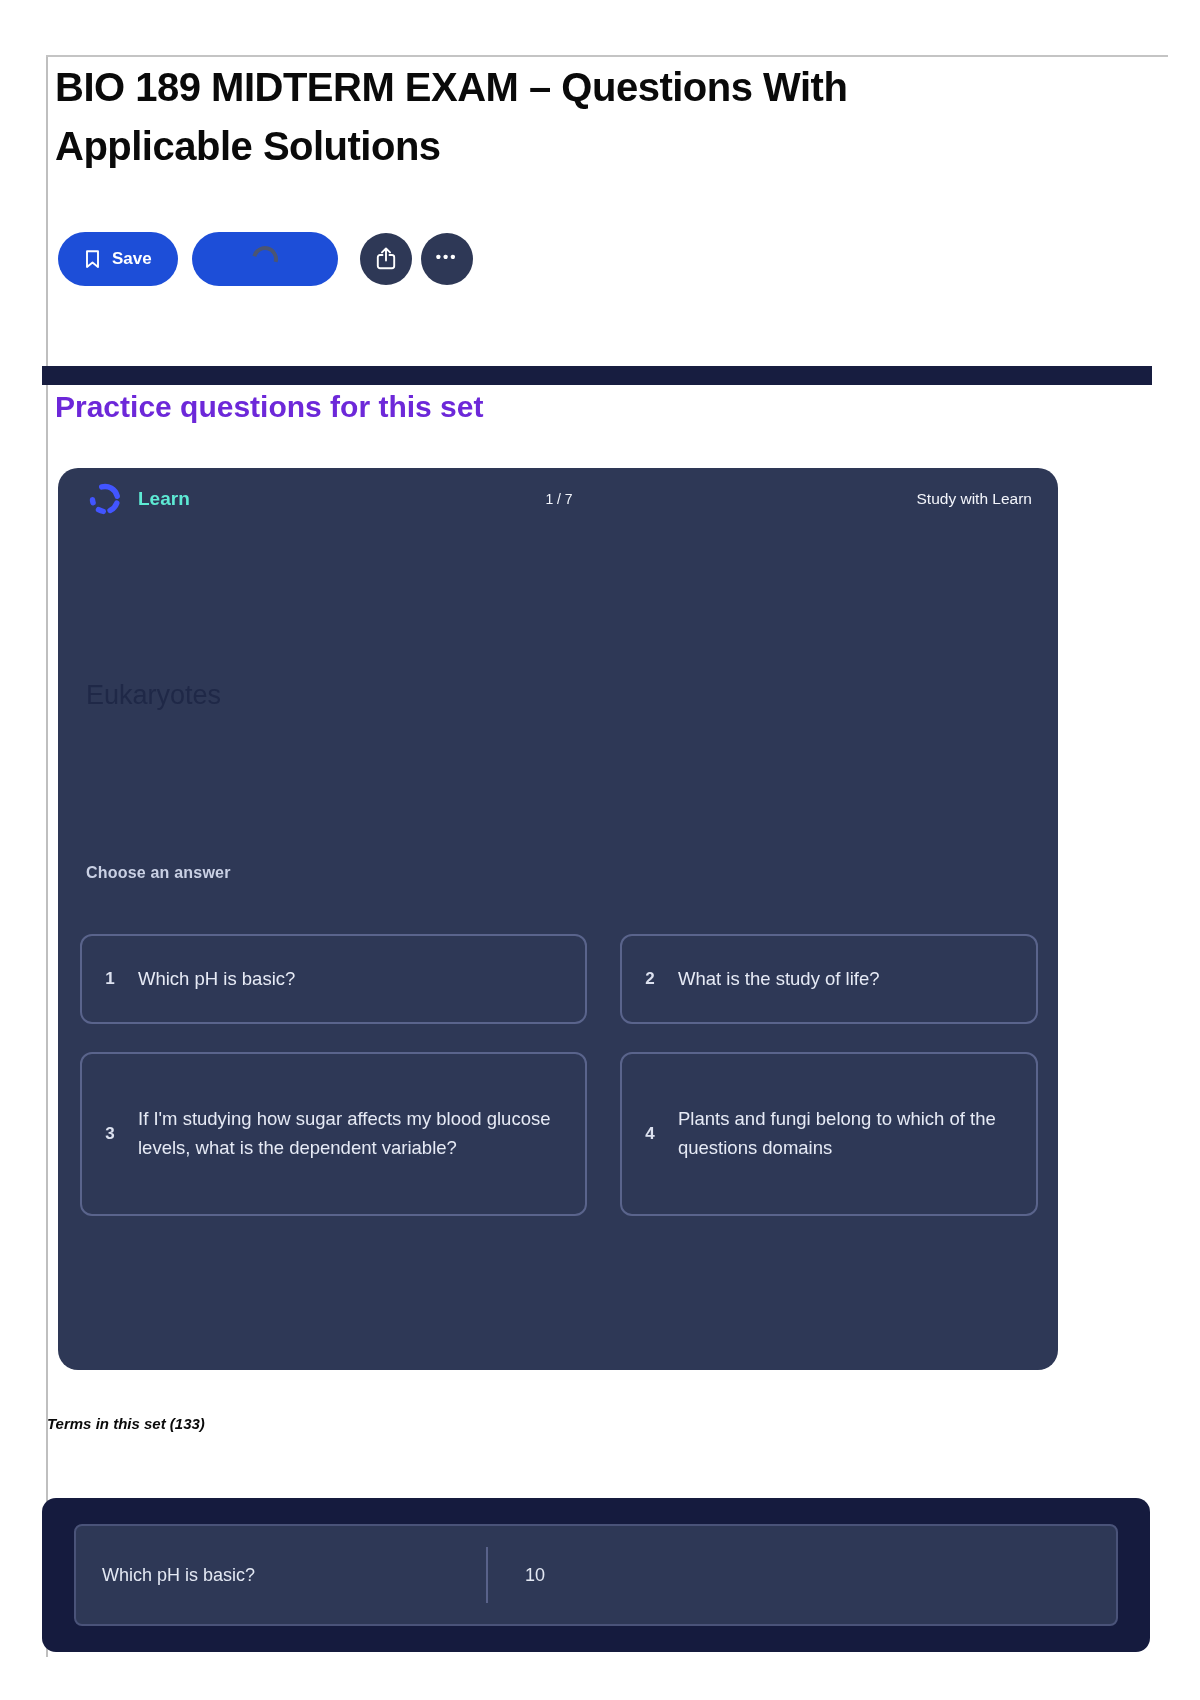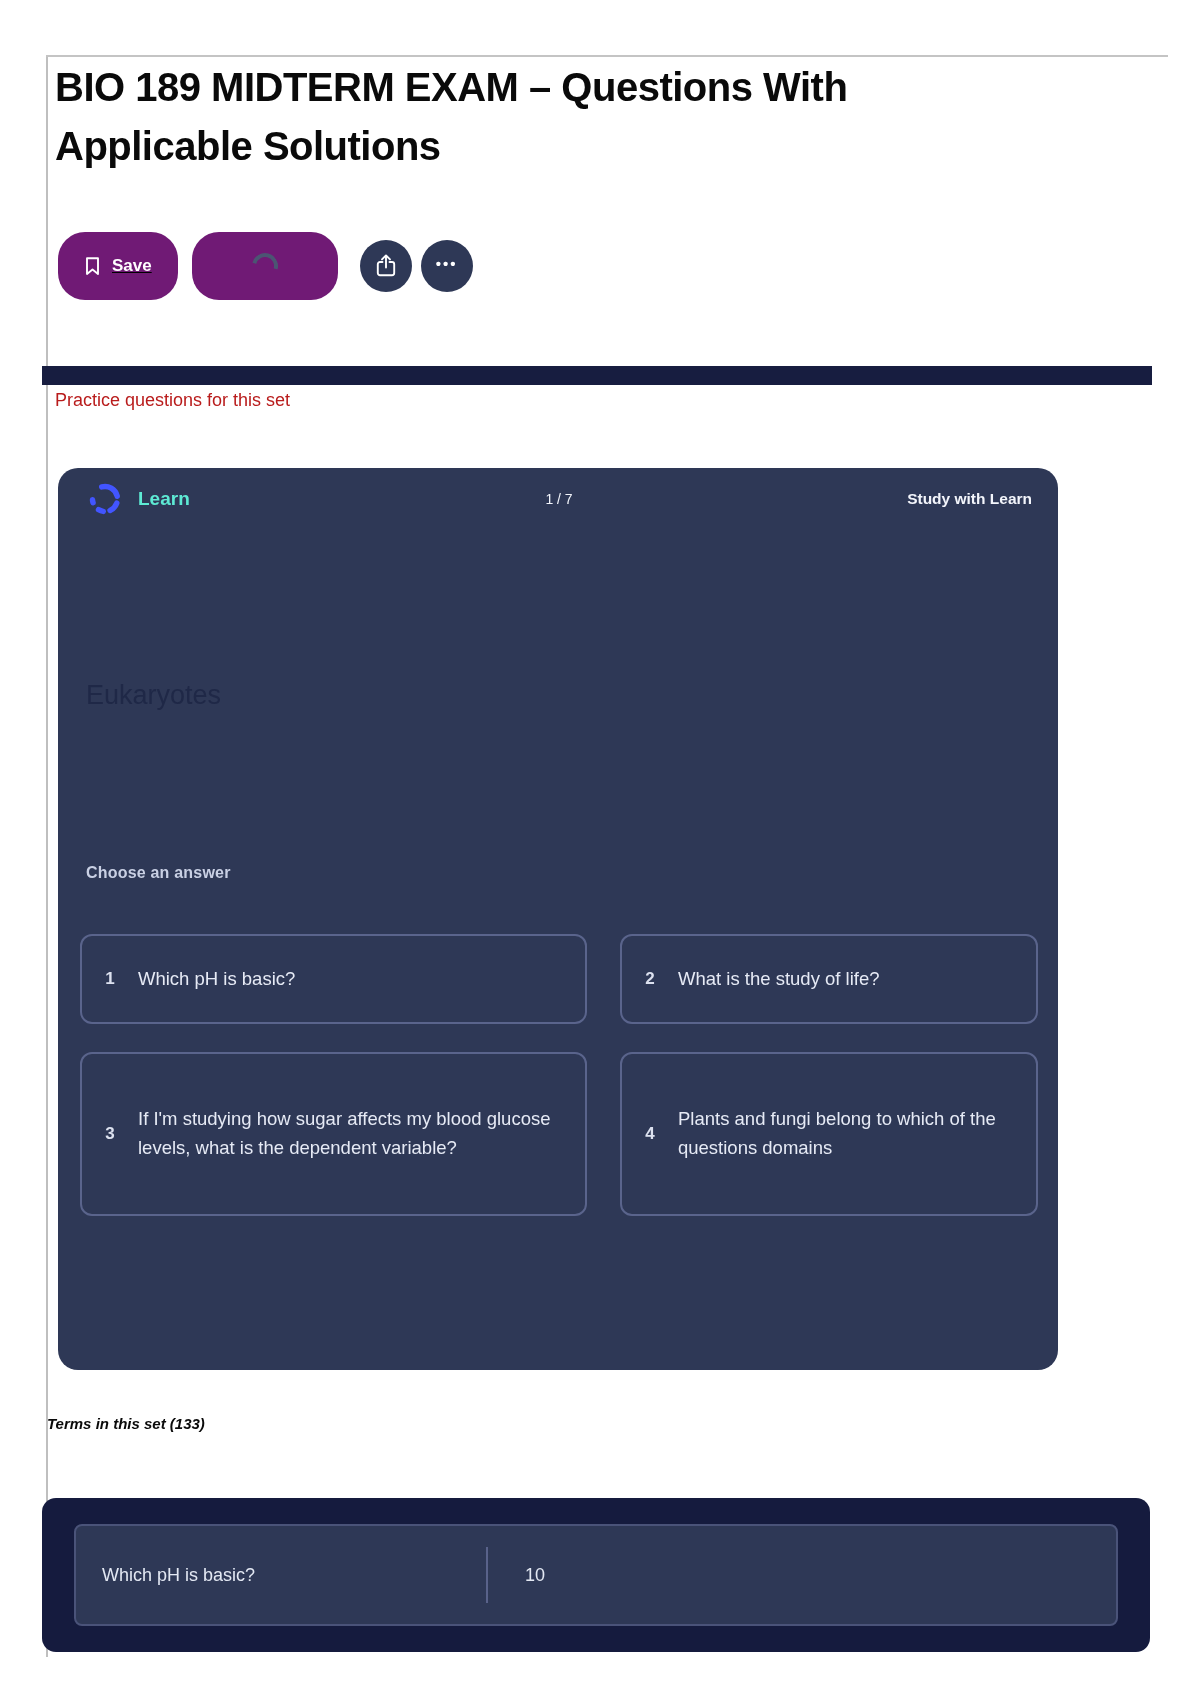--- a/index.html
+++ b/index.html
@@ -6,42 +6,42 @@
   html,body { width:1200px; height:1700px; background:#ffffff; font-family:"Liberation Sans", sans-serif; }
   #app { position:relative; width:1200px; height:1700px; background:#ffffff; overflow:hidden; }
 
   .frame-left  { position:absolute; left:46px; top:55px; width:2px; height:1602px; background:#bfbfbf; }
   .frame-top   { position:absolute; left:46px; top:55px; width:1122px; height:2px; background:#c4c4c4; }
 
   .page-title { position:absolute; left:55px; top:58px; width:900px;
     font-size:40px; font-weight:800; letter-spacing:-0.5px; line-height:1.48; color:#0a0a0a; }
 
   .btn-row { position:absolute; left:58px; top:232px; display:flex; align-items:center; }
-  .pill { height:68px; border-radius:27px; background:#701a75; display:flex; align-items:center; justify-content:center; cursor:pointer;text-decoration:underline; }
+  .pill { height:54px; border-radius:27px; background:#1d4ed8; display:flex; align-items:center; justify-content:center; cursor:pointer; }
   .save-btn { padding:0 26px; }
   .save-btn .lbl { color:#ffffff; font-size:17px; font-weight:600; margin-left:11px; }
   .loading-btn { width:146px; margin-left:14px; }
   .spinner { width:26px; height:26px; border-radius:50%; border:4px solid transparent;
     border-top-color:#4b5573; border-right-color:#4b5573; transform:rotate(-30deg); }
   .circle-btn { width:52px; height:52px; border-radius:50%; background:#2e3856;
     display:flex; align-items:center; justify-content:center; cursor:pointer; }
   .share-btn { margin-left:22px; }
   .more-btn { margin-left:9px; }
   .dots { color:#ffffff; font-size:15px; letter-spacing:2px; font-weight:700; line-height:1; padding-bottom:6px; }
 
   .section-divider { position:absolute; left:42px; top:366px; width:1110px; height:19px; background:#171d40; }
 
-  .practice-heading { position:absolute; left:55px; top:390px; font-size:18px; font-weight:400; color:#b91c1c; }
+  .practice-heading { position:absolute; left:55px; top:390px; font-size:30px; font-weight:700; color:#6d28d9; }
 
   .learn-card { position:absolute; left:58px; top:468px; width:1000px; height:902px;
     background:#2e3856; border-radius:20px; }
   .learn-header { position:absolute; left:28px; right:26px; top:10px; height:42px; display:flex; align-items:center; }
   .learn-label { color:#5eead4; font-size:19px; font-weight:700; margin-left:14px; }
   .learn-progress { position:absolute; left:0; right:0; text-align:center; color:#f3f5fb; font-size:14px; font-weight:400; }
-  .study-link { margin-left:auto; color:#f3f5fb; font-size:15.5px; font-weight:700; cursor:pointer; position:relative; }
+  .study-link { margin-left:auto; color:#f3f5fb; font-size:15.5px; font-weight:400; cursor:pointer; position:relative; }
 
   .question-term { position:absolute; left:28px; top:212px; font-size:27px; font-weight:500; color:#1f2847; }
 
   .choose-label { position:absolute; left:28px; top:396px; font-size:16px; font-weight:600; color:#c9d0e4; letter-spacing:0.2px; }
 
   .options-grid { position:absolute; left:22px; top:466px;
     display:grid; grid-template-columns:507px 418px; column-gap:33px; row-gap:28px; }
   .option { border:2px solid #5a648c; border-radius:12px; display:flex; align-items:center;
     padding:14px 26px 14px 0; cursor:pointer; }
   .option.short { height:90px; }

